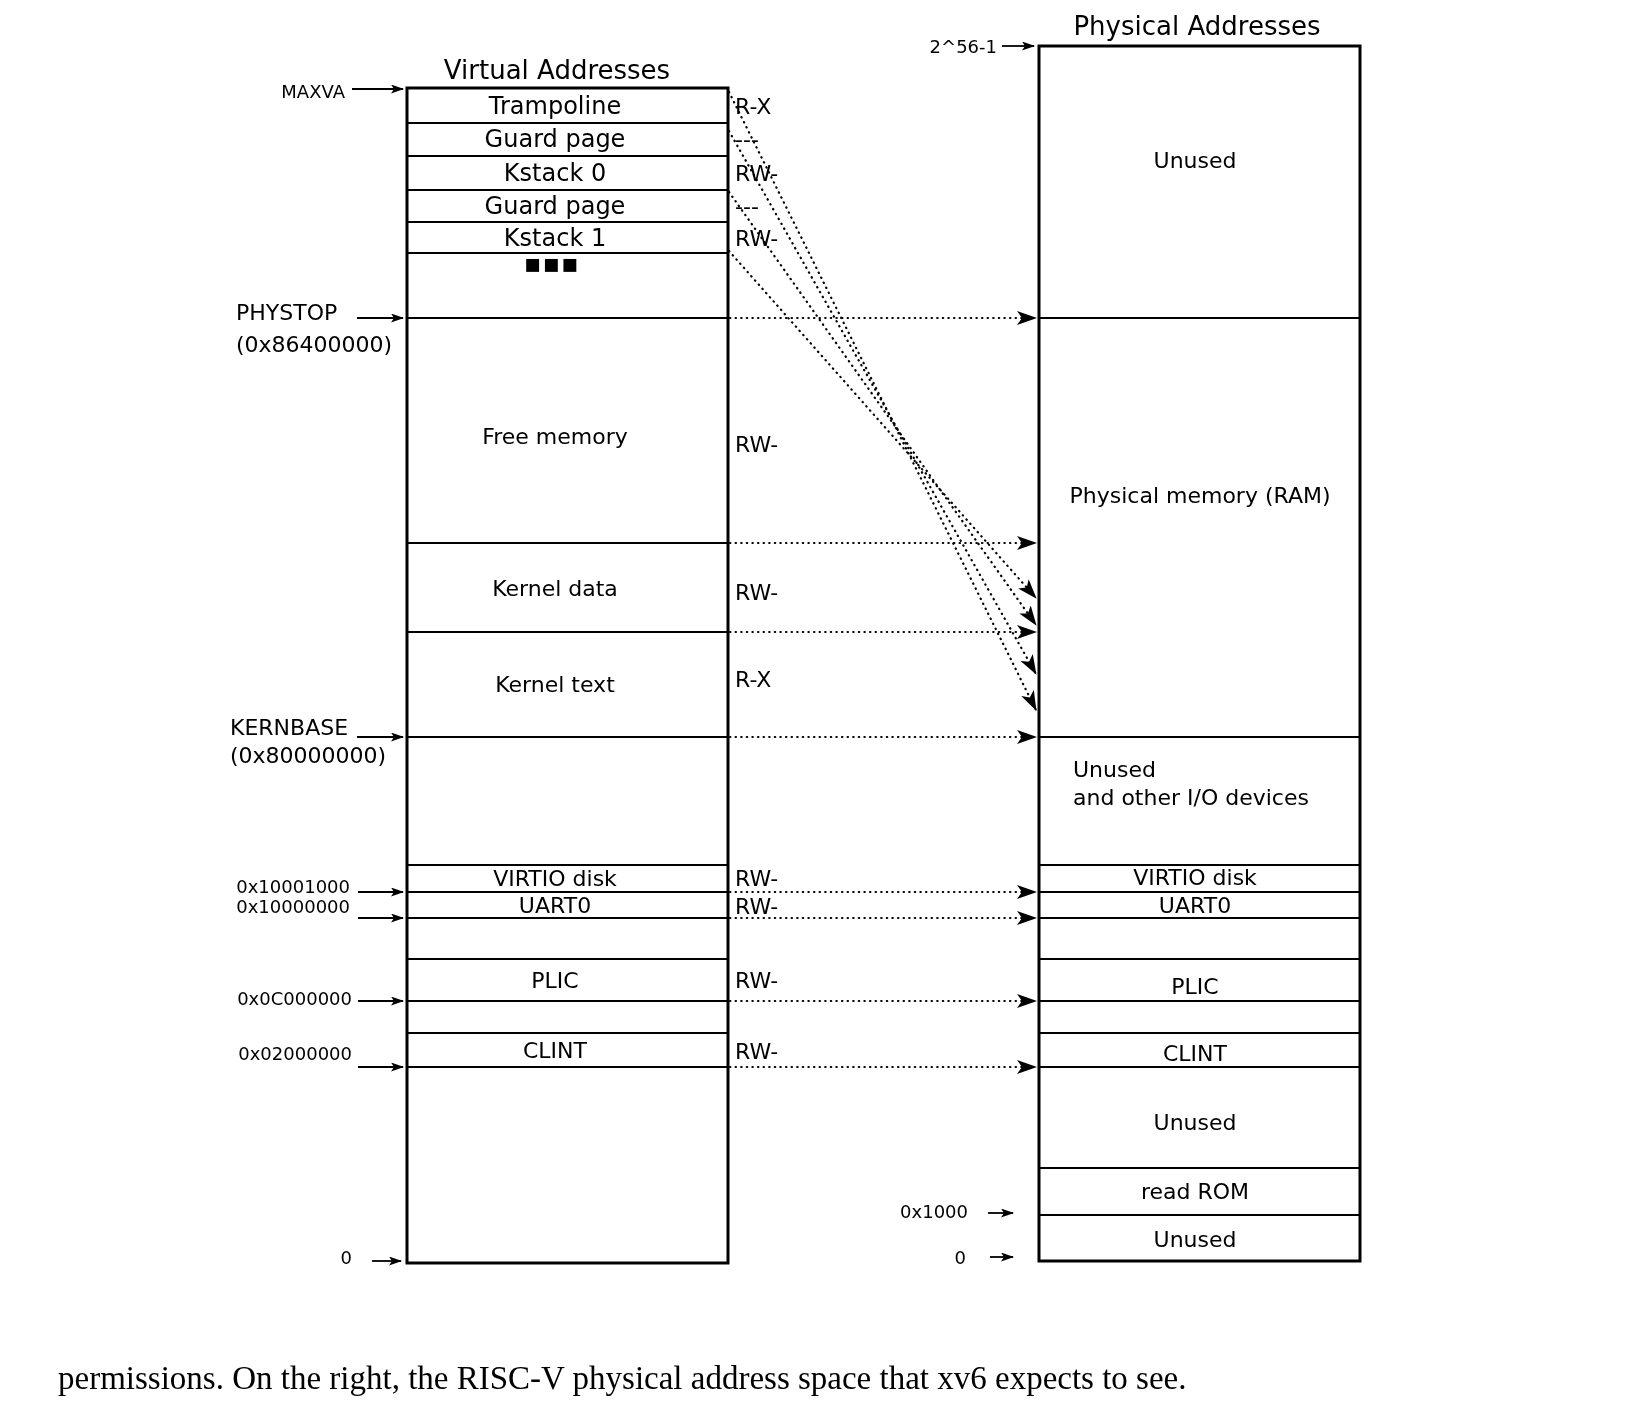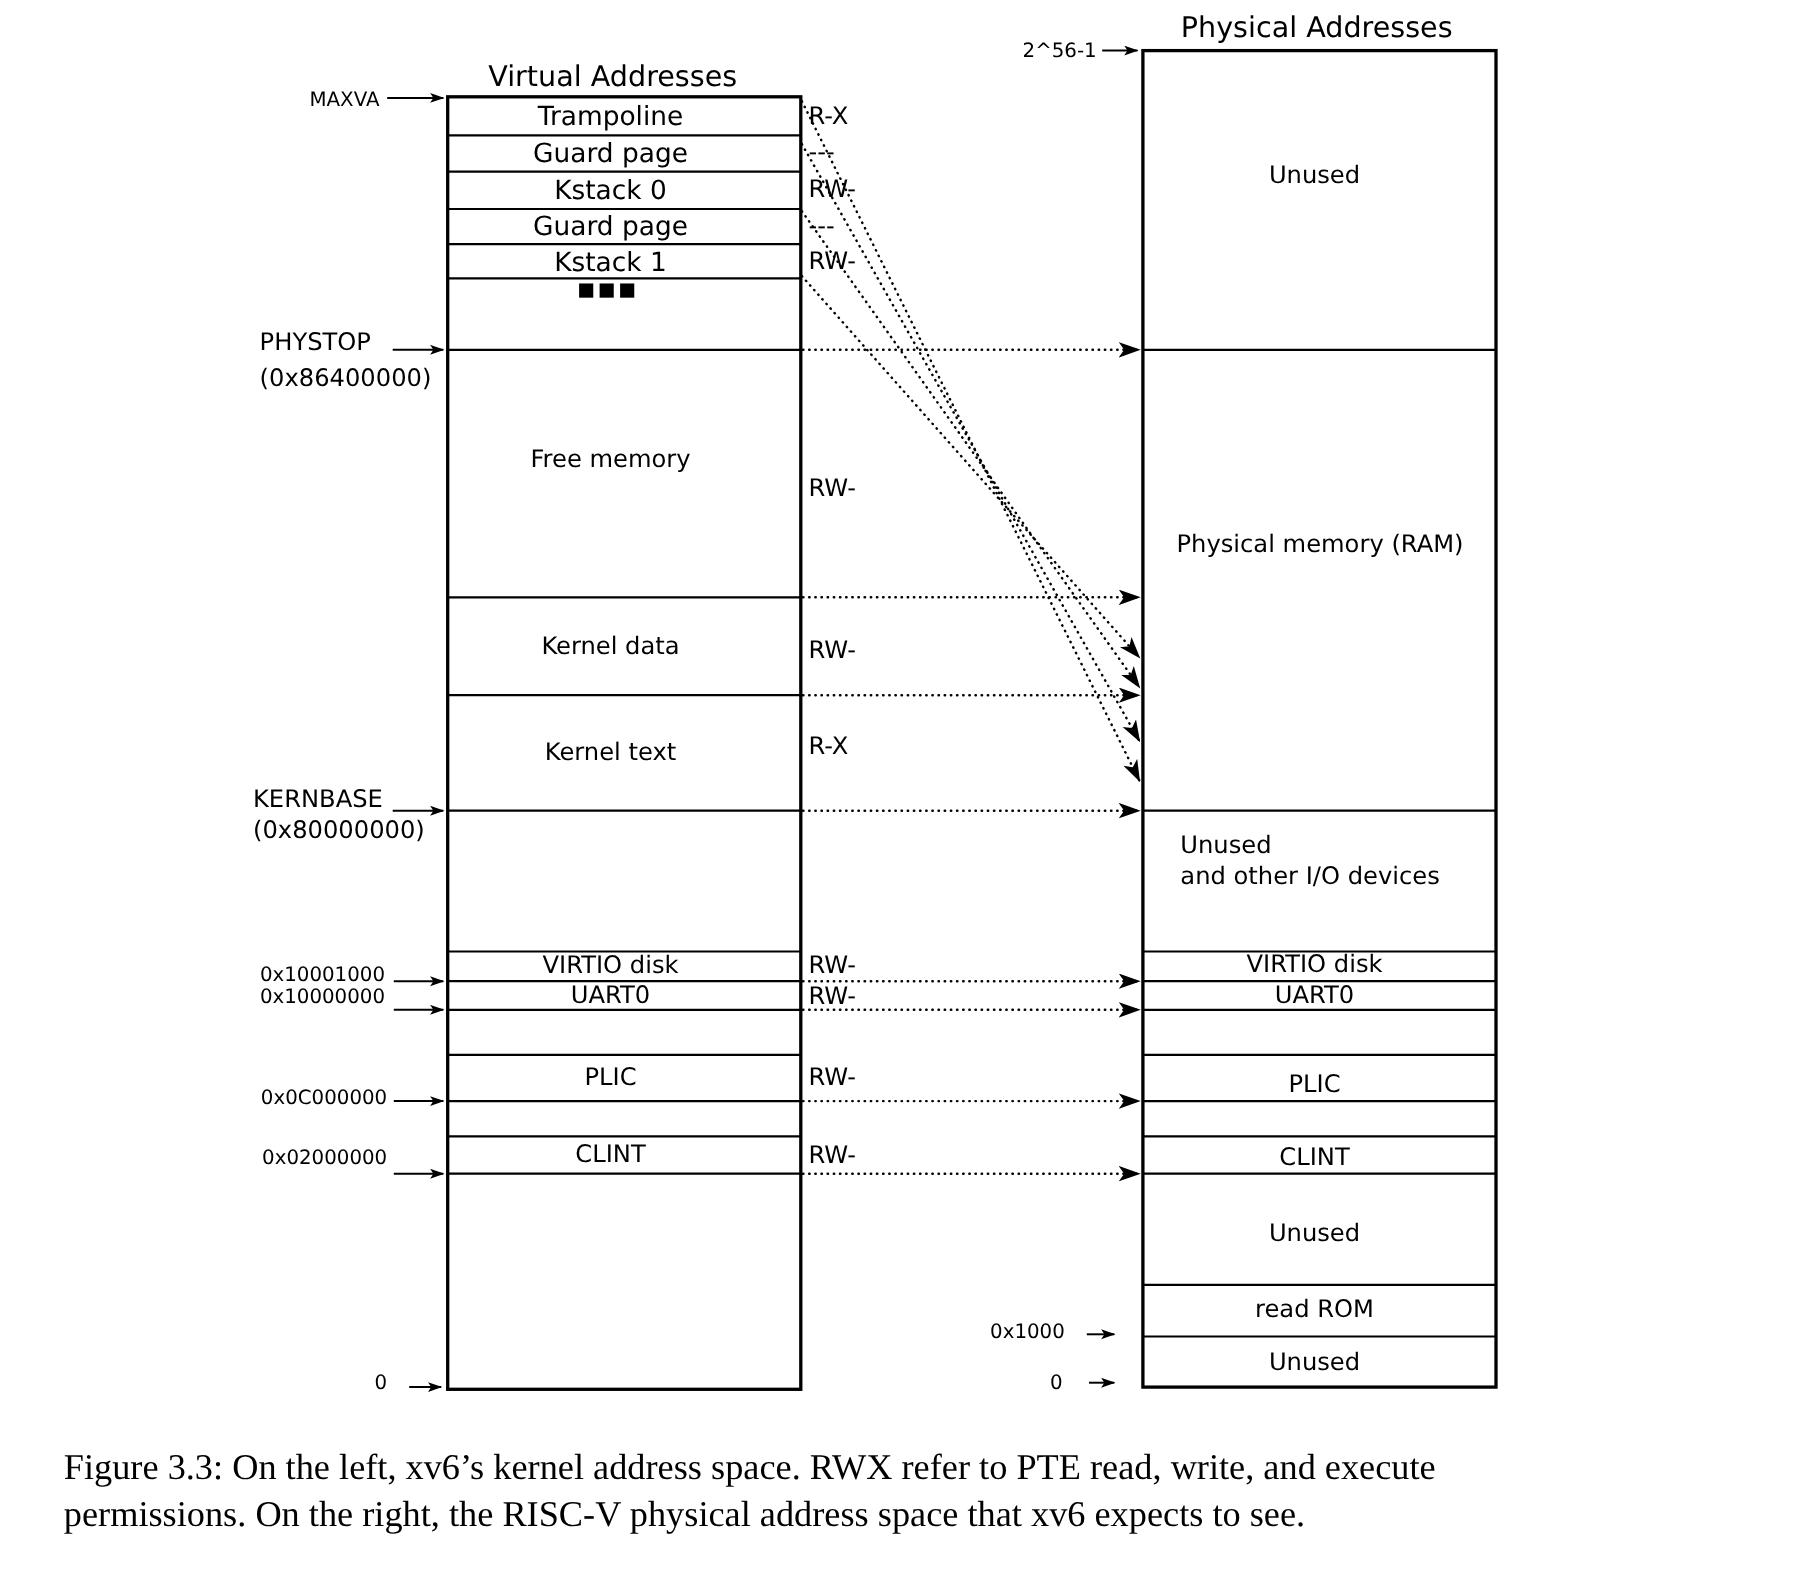--- a/index.html
+++ b/index.html
@@ -146,21 +146,21 @@
 
   <div class="t" style="left:557px;top:70px">Virtual Addresses</div>
   <div class="t" style="left:1197px;top:26px">Physical Addresses</div>
 
   <div class="lb sm" style="left:555px;top:106px">Trampoline</div>
   <div class="lb sm" style="left:555px;top:139px">Guard page</div>
   <div class="lb sm" style="left:555px;top:173px">Kstack 0</div>
   <div class="lb sm" style="left:555px;top:206px">Guard page</div>
   <div class="lb sm" style="left:555px;top:238px">Kstack 1</div>
   <div class="dots" style="left:552px;top:263px">▪▪▪</div>
-  <div class="lb" style="left:555px;top:418px">Free memory</div>
+  <div class="lb" style="left:555px;top:436px">Free memory</div>
   <div class="lb" style="left:555px;top:588px">Kernel data</div>
   <div class="lb" style="left:555px;top:684px">Kernel text</div>
   <div class="lb" style="left:555px;top:878px">VIRTIO disk</div>
   <div class="lb" style="left:555px;top:905px">UART0</div>
   <div class="lb" style="left:555px;top:980px">PLIC</div>
   <div class="lb" style="left:555px;top:1050px">CLINT</div>
 
   <div class="perm" style="top:106px">R-X</div>
   <div class="perm" style="top:139px">---</div>
   <div class="perm" style="top:173px">RW-</div>
@@ -194,16 +194,15 @@
   <div class="lb" style="left:1195px;top:986px">PLIC</div>
   <div class="lb" style="left:1195px;top:1053px">CLINT</div>
   <div class="lb" style="left:1195px;top:1122px">Unused</div>
   <div class="lb" style="left:1195px;top:1191px">read ROM</div>
   <div class="lb" style="left:1195px;top:1239px">Unused</div>
 
   <div class="ar" style="right:635px;top:46px">2^56-1</div>
   <div class="ar" style="right:664px;top:1211px">0x1000</div>
   <div class="ar" style="right:666px;top:1257px">0</div>
 
-  <div class="cap" style="top:1335px">Figure 3.3: On the left, xv6’s kernel address space. RWX refer to PTE read, write, and execute</div>
   <div class="cap" style="top:1378px">permissions. On the right, the RISC-V physical address space that xv6 expects to see.</div>
 
 </div>
 
 </body></html>

